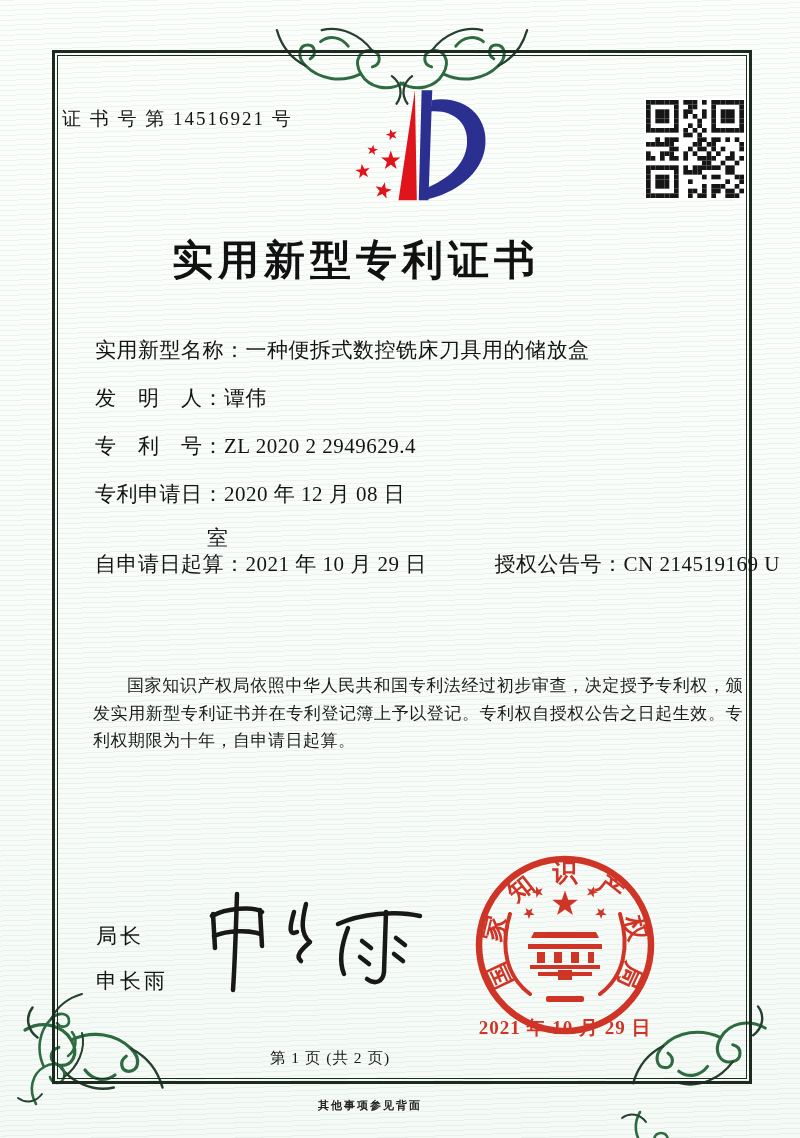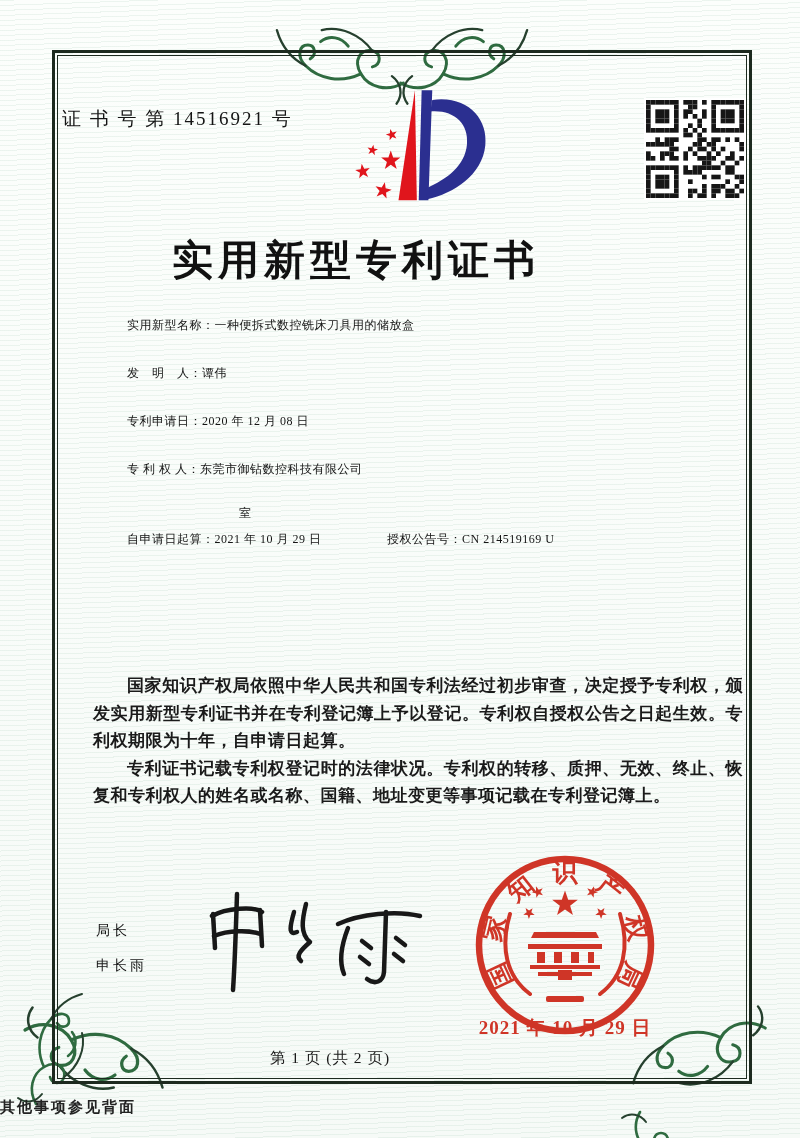--- a/index.html
+++ b/index.html
@@ -27,49 +27,49 @@
   .cert-no{
     position:absolute;left:62px;top:106px;
     font-size:19px;letter-spacing:2px;color:#141414;
   }
   .logo{position:absolute;left:330px;top:84px;width:164px;height:140px;}
   .qr{position:absolute;left:644px;top:98px;width:98px;height:98px;background:#fff;padding:2px;}
   .title{
     position:absolute;left:0;top:233px;width:712px;text-align:center;
     font-size:41px;font-weight:bold;letter-spacing:5px;color:#111;
   }
-  .fields{position:absolute;left:95px;top:317px;width:650px;font-size:12px;letter-spacing:0.5px;margin-left:32px;}
+  .fields{position:absolute;left:95px;top:336px;width:650px;font-size:21px;letter-spacing:0.5px;}
   .field-row{height:26px;margin-bottom:22px;white-space:nowrap;}
   .field-row .label{color:#141414;}
   .field-row .value{color:#141414;}
   .addr-line2{height:26px;margin:-4px 0 0 112px;}
   .grant-row .right-col{display:inline-block;margin-left:62px;}
   .paragraphs{
     position:absolute;left:93px;top:672px;width:650px;
     font-size:17px;line-height:27.5px;letter-spacing:0.5px;color:#1a1a1a;
-    text-align:justify;font-weight:700;
+    text-align:justify;font-weight:400;
   }
   .paragraphs p{margin:0;text-indent:2em;}
-  .signer{position:absolute;left:96px;top:922px;font-size:14px;letter-spacing:3px;color:#141414;}
+  .signer{position:absolute;left:96px;top:922px;font-size:21px;letter-spacing:3px;color:#141414;}
   .signer div{margin-bottom:17px;}
   .signature{position:absolute;left:188px;top:886px;width:252px;height:120px;}
   .sig-stroke{fill:none;stroke:#181818;stroke-width:4.5;stroke-linecap:round;stroke-linejoin:round;}
   .seal{position:absolute;left:458px;top:852px;width:216px;height:202px;}
   .seal-red{fill:var(--seal-red);}
   .seal-ring{fill:none;stroke:var(--seal-red);stroke-width:6.5;}
   .seal-wreath{fill:none;stroke:var(--seal-red);stroke-width:4;stroke-linecap:round;}
   .seal-char{fill:var(--seal-red);font-size:25px;font-weight:bold;font-family:"Liberation Serif",serif;}
   .seal-date{fill:var(--seal-red);font-size:19px;font-weight:bold;letter-spacing:1px;font-family:"Liberation Serif",serif;}
   .page-no{
     position:absolute;left:52px;top:1048px;width:556px;text-align:center;
     font-size:15.5px;letter-spacing:1px;color:#1a1a1a;
   }
   .back-note{
-    position:absolute;left:0;top:1098px;width:740px;text-align:left;
-    font-size:15px;letter-spacing:2px;color:#222;font-weight:600;
+    position:absolute;left:0;top:1098px;width:740px;text-align:center;
+    font-size:11px;letter-spacing:2px;color:#222;font-weight:600;
   }
   .ornaments{position:absolute;inset:0;width:800px;height:1138px;pointer-events:none;}
   .orn{fill:none;stroke:var(--orn-green);stroke-width:2.6;stroke-linecap:round;}
   .orn-dark{fill:none;stroke:#26402e;stroke-width:2;stroke-linecap:round;}
   .logo-red{fill:var(--logo-red);}
   .logo-blue{fill:var(--logo-blue);}
   .qr-mod{fill:#161616;}
 </style>
 </head>
 <body>
@@ -344,37 +344,36 @@
   <div class="title">实用新型专利证书</div>
 
   <div class="fields">
     <div class="field-row">
       <span class="label">实用新型名称：</span><span class="value">一种便拆式数控铣床刀具用的储放盒</span>
     </div>
     <div class="field-row">
       <span class="label">发　明　人：</span><span class="value">谭伟</span>
     </div>
     <div class="field-row">
+      <span class="label">专　利　号：</span><span class="value">ZL 2020 2 2949629.4</span>
+    </div>
+    <div class="field-row">
       <span class="label">专利申请日：</span><span class="value">2020 年 12 月 08 日</span>
-    </div>
-    <div class="field-row">
-      <span class="label">专 利 权 人：</span><span class="value">东莞市御钻数控科技有限公司</span>
     </div>
     <div class="addr-line2">
       <span class="value">室</span>
     </div>
     <div class="field-row grant-row">
       <span><span class="label">自申请日起算：</span><span class="value">2021 年 10 月 29 日</span></span>
       <span class="right-col"><span class="label">授权公告号：</span><span class="value">CN 214519169 U</span></span>
     </div>
   </div>
 
   <div class="paragraphs">
     <p>国家知识产权局依照中华人民共和国专利法经过初步审查，决定授予专利权，颁发实用新型专利证书并在专利登记簿上予以登记。专利权自授权公告之日起生效。专利权期限为十年，自申请日起算。</p>
-    <p>专利证书记载专利权登记时的法律状况。专利权的转移、质押、无效、终止、恢复和专利权人的姓名或名称、国籍、地址变更等事项记载在专利登记簿上。</p>
   </div>
 
   <div class="signer">
     <div>局长</div>
     <div>申长雨</div>
   </div>
 
   <svg class="signature" viewBox="0 0 252 120">
     <path class="sig-stroke" d="M24,30 C38,22 66,20 74,26"></path>
     <path class="sig-stroke" d="M26,50 C40,44 62,44 72,48"></path>

